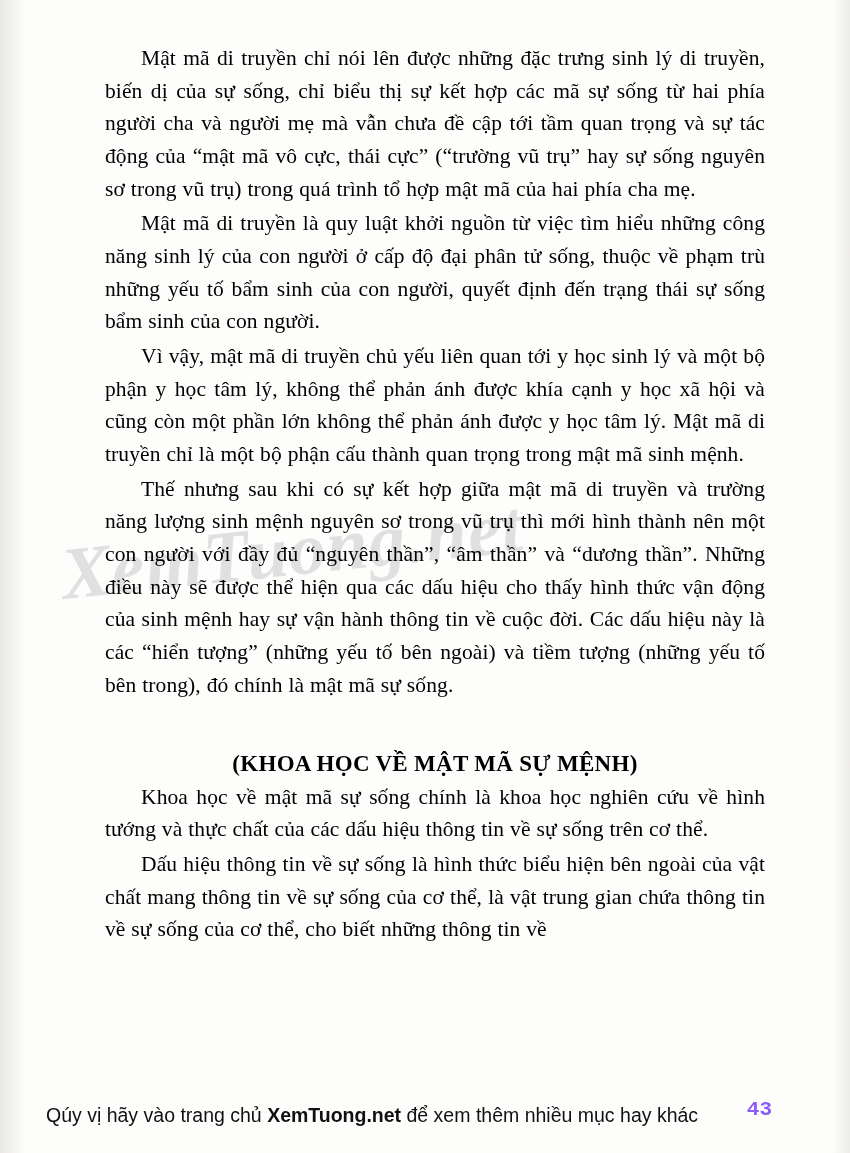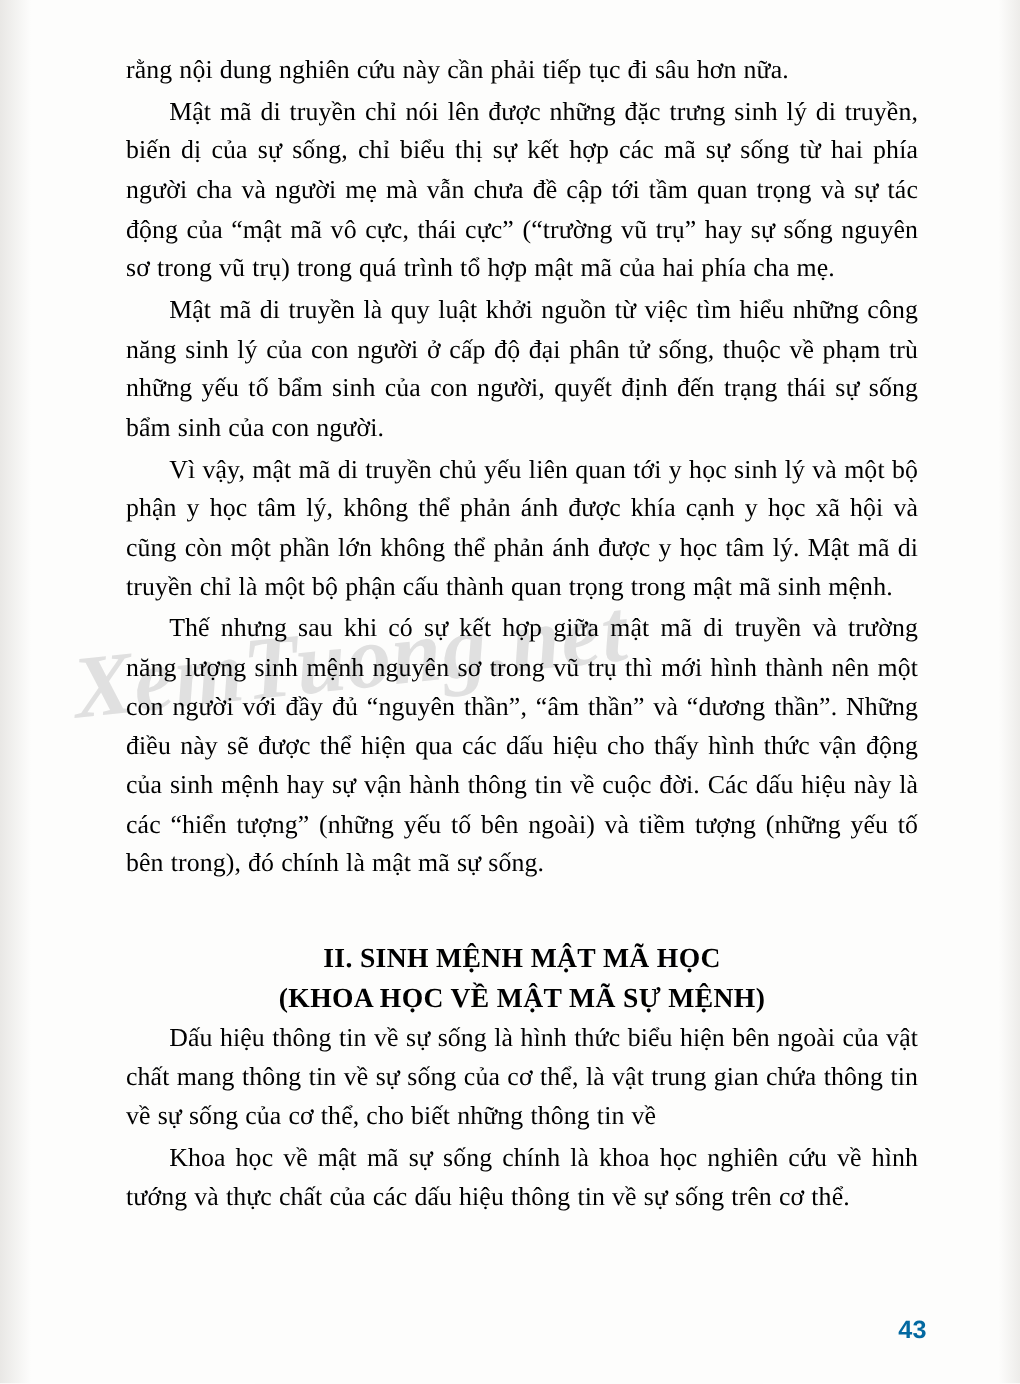--- a/index.html
+++ b/index.html
@@ -114,53 +114,54 @@
     color: #111111;
     white-space: nowrap;
   }
   .footer-text .brand {
     font-weight: bold;
   }
   .page-number {
     position: absolute;
     right: 78px;
     bottom: 20px;
-    font-family: Liberation Sans, sans-serif;
+    font-family: Liberation Mono, monospace;
     font-size: 21px;
     font-weight: bold;
-    color: #0369a1;
+    color: #8b5cf6;
   }
 </style>
 </head>
 <body>
 
 <div class="page">
 
   <div class="watermark">XemTuong.net</div>
 
   <div class="content">
 
-    <p class="body-par no-indent">rằng nội dung nghiên cứu này cần phải tiếp tục đi sâu hơn nữa.</p>
 
     <p class="body-par">Mật mã di truyền chỉ nói lên được những đặc trưng sinh lý di truyền, biến dị của sự sống, chỉ biểu thị sự kết hợp các mã sự sống từ hai phía người cha và người mẹ mà vẫn chưa đề cập tới tầm quan trọng và sự tác động của “mật mã vô cực, thái cực” (“trường vũ trụ” hay sự sống nguyên sơ trong vũ trụ) trong quá trình tổ hợp mật mã của hai phía cha mẹ.</p>
 
     <p class="body-par">Mật mã di truyền là quy luật khởi nguồn từ việc tìm hiểu những công năng sinh lý của con người ở cấp độ đại phân tử sống, thuộc về phạm trù những yếu tố bẩm sinh của con người, quyết định đến trạng thái sự sống bẩm sinh của con người.</p>
 
     <p class="body-par">Vì vậy, mật mã di truyền chủ yếu liên quan tới y học sinh lý và một bộ phận y học tâm lý, không thể phản ánh được khía cạnh y học xã hội và cũng còn một phần lớn không thể phản ánh được y học tâm lý. Mật mã di truyền chỉ là một bộ phận cấu thành quan trọng trong mật mã sinh mệnh.</p>
 
     <p class="body-par">Thế nhưng sau khi có sự kết hợp giữa mật mã di truyền và trường năng lượng sinh mệnh nguyên sơ trong vũ trụ thì mới hình thành nên một con người với đầy đủ “nguyên thần”, “âm thần” và “dương thần”. Những điều này sẽ được thể hiện qua các dấu hiệu cho thấy hình thức vận động của sinh mệnh hay sự vận hành thông tin về cuộc đời. Các dấu hiệu này là các “hiển tượng” (những yếu tố bên ngoài) và tiềm tượng (những yếu tố bên trong), đó chính là mật mã sự sống.</p>
 
     <div class="section-heading">
-      <span>II. SINH MỆNH MẬT MÃ HỌC</span>
       <span class="line2">(KHOA HỌC VỀ MẬT MÃ SỰ MỆNH)</span>
     </div>
 
+    <p class="body-par after-heading">Khoa học về mật mã sự sống chính là khoa học nghiên cứu về hình tướng và thực chất của các dấu hiệu thông tin về sự sống trên cơ thể.</p>
+
     <p class="body-par">Dấu hiệu thông tin về sự sống là hình thức biểu hiện bên ngoài của vật chất mang thông tin về sự sống của cơ thể, là vật trung gian chứa thông tin về sự sống của cơ thể, cho biết những thông tin về</p>
-
-    <p class="body-par after-heading">Khoa học về mật mã sự sống chính là khoa học nghiên cứu về hình tướng và thực chất của các dấu hiệu thông tin về sự sống trên cơ thể.</p>
 
   </div>
 
   <div class="footer-banner">
+    <div class="footer-text">
+      <span>Qúy vị hãy vào trang chủ </span><span class="brand">XemTuong.net</span><span> để xem thêm nhiều mục hay khác</span>
+    </div>
     <div class="page-number">43</div>
   </div>
 
 </div>
 
 </body></html>

